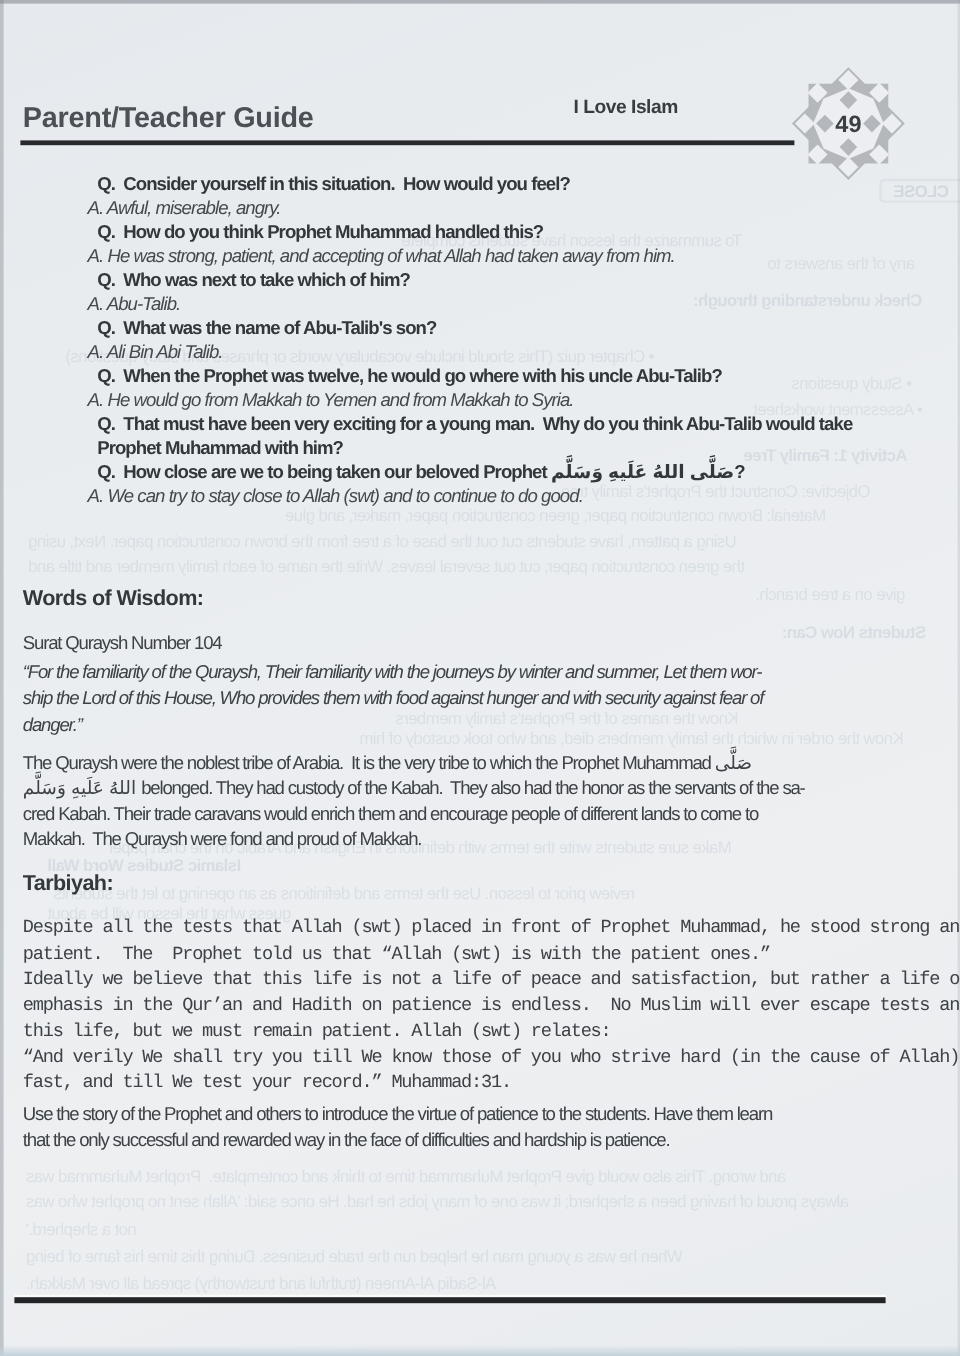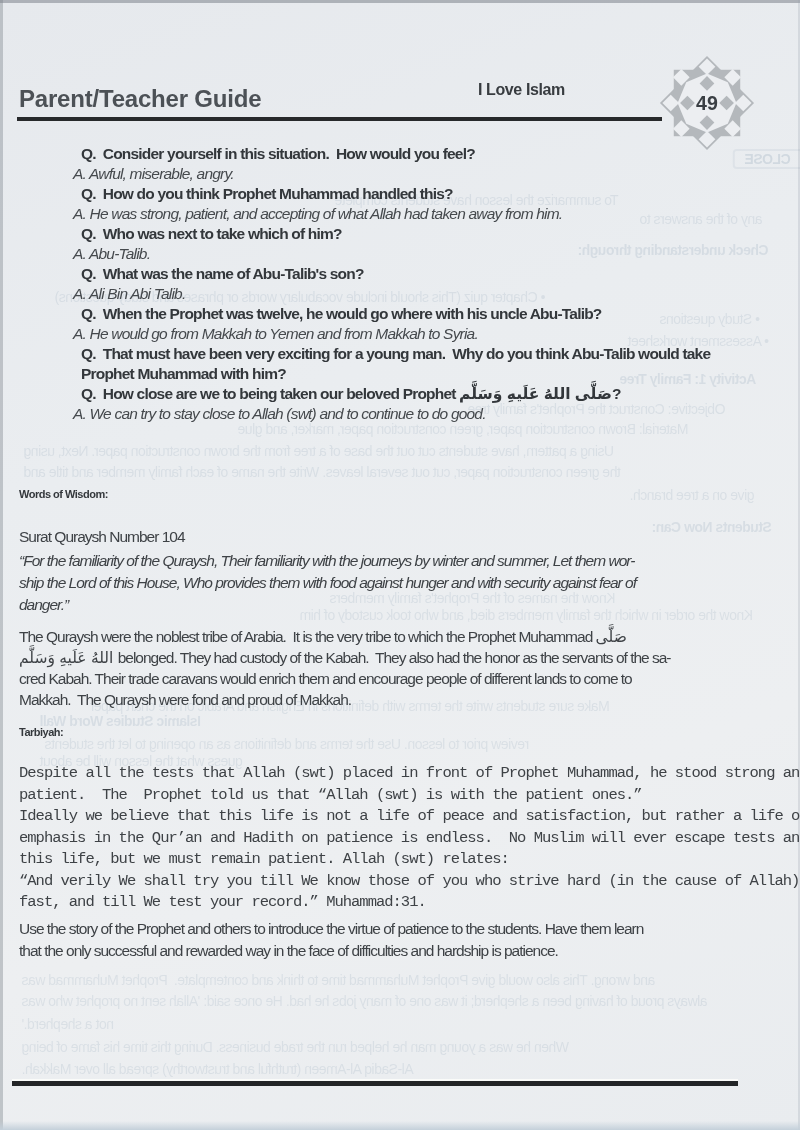--- a/index.html
+++ b/index.html
@@ -23,21 +23,21 @@
   .rule-bottom{position:absolute;top:1081px;left:12px;width:726px;height:5px;background:#232527;
     box-shadow:0 -2px 0 rgba(252,252,250,.9);}
 
   .star{position:absolute;top:54px;left:658px;width:98px;height:98px;}
 
   .qa{position:absolute;top:144px;left:19px;font-size:15.5px;line-height:20px;
     letter-spacing:-.8px;margin-left:48px;}
   .qa .q{font-weight:bold;margin-left:14px;white-space:pre;color:#33373b;}
   .qa .a{font-style:italic;margin-left:6px;white-space:pre;color:#45494d;}
 
-  .heading{position:absolute;left:19px;font-weight:bold;font-size:11px;
+  .heading{position:absolute;left:19px;font-weight:bold;font-size:18px;
     letter-spacing:-.5px;color:#34383c;white-space:pre;}
   .para{position:absolute;left:19px;font-size:15.5px;letter-spacing:-1px;
     color:#3e4246;white-space:pre;}
   #wow-heading{top:488px;}
   #surah-ref{top:526px;line-height:22px;}
   #quote{top:550px;line-height:22px;font-style:italic;}
   #commentary{top:626px;line-height:21px;}
   #tarbiyah-heading{top:726px;}
   #tarbiyah-body{top:763px;line-height:21.5px;font-family:Liberation Mono, monospace;}
   #instruction{top:918px;line-height:21.5px;}

